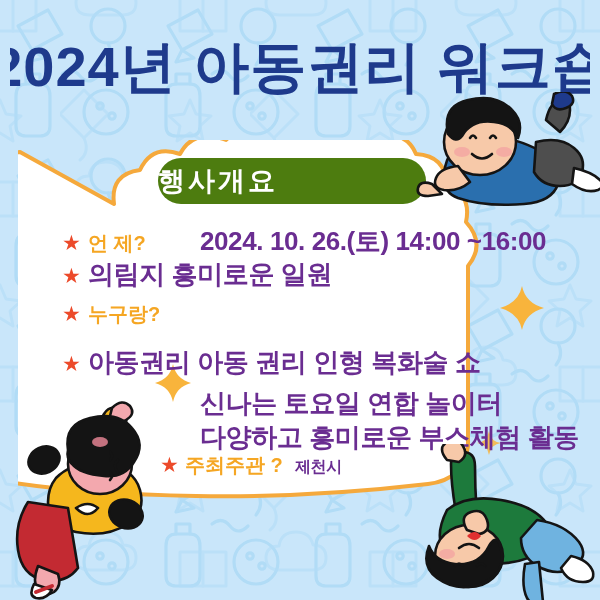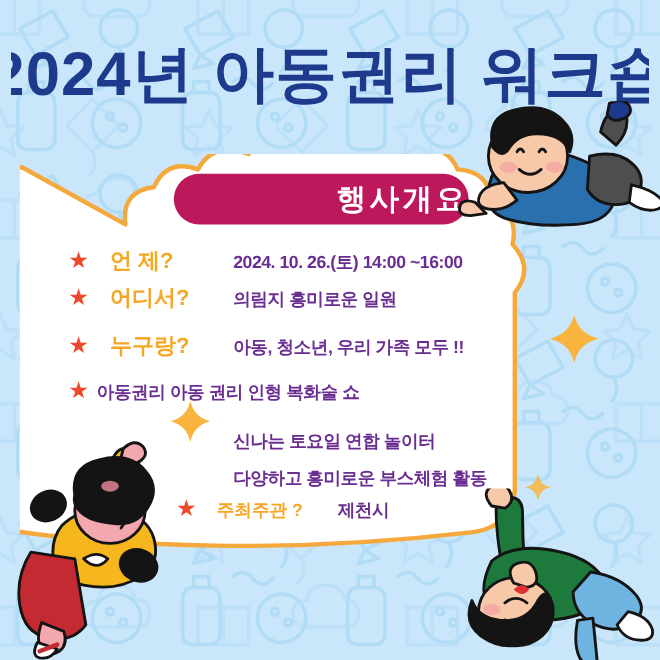--- a/index.html
+++ b/index.html
@@ -52,26 +52,26 @@
   }
   .cloud-svg { width: 100%; height: 100%; display: block; }
 
   
   .badge {
     position: absolute;
     left: 158px;
     top: 158px;
     width: 268px;
     height: 46px;
-    background: #be185d;
+    background: #4d7c0f;
     border-radius: 26px;
     z-index: 7;
     display: flex;
     align-items: center;
-    justify-content: flex-end;
+    justify-content: flex-start;
   }
   .badge-text {
     color: #ffffff;
     font-size: 27px;
     font-weight: bold;
     letter-spacing: 3px;
     line-height: 1;
     text-shadow: 0 1px 0 rgba(0,0,0,0.05);
   }
 
@@ -96,43 +96,42 @@
     width: 26px;
     flex: 0 0 26px;
     text-align: left;
   }
   .ilabel {
     color: #f5a623;
     font-size: 20px;
     font-weight: bold;
     flex: 0 0 112px;
     letter-spacing: 0px;
-    margin-left: 12px;
   }
   .ivalue {
     color: #6a2d91;
-    font-size: 16px;
+    font-size: 26px;
     font-weight: bold;
     letter-spacing: -0.4px;
   }
   .info-row.cont { height: 34px; }
   .info-row.cont .star { visibility: hidden; }
   .info-row.cont .ilabel { visibility: hidden; }
 
   .organizer-row {
     position: absolute;
     left: 160px;
     top: 452px;
     z-index: 8;
     display: flex;
     align-items: baseline;
     white-space: nowrap;
   }
   .organizer-row .star { width: 25px; flex: 0 0 25px; }
-  .organizer-row .ilabel { flex: 0 0 110px; font-size: 16px; }
+  .organizer-row .ilabel { flex: 0 0 110px; font-size: 20px; }
   .organizer-row .ivalue { font-size: 16px; }
 
   
   .sparkle { position: absolute; z-index: 7; }
 
   
   .char { position: absolute; z-index: 9; }
   .char-boy-top  { right: -4px; top: 92px;  width: 190px; height: 118px; }
   .char-girl     { left: 14px;  top: 398px; width: 185px; height: 202px; }
   .char-boy-bot  { right: 0px;  top: 444px; width: 205px; height: 158px; }
@@ -233,30 +232,28 @@
   <div class="info-block">
 
     <div class="info-row">
       <span class="star">★</span>
       <span class="ilabel">언  제?</span>
       <span class="ivalue">2024. 10. 26.(토) 14:00 ~16:00</span>
     </div>
 
     <div class="info-row">
       <span class="star">★</span>
-      <span class="ilabel">어디서?</span>
       <span class="ivalue">의림지 흥미로운 일원</span>
     </div>
 
     <div style="height:11px"></div>
 
     <div class="info-row">
       <span class="star">★</span>
       <span class="ilabel">누구랑?</span>
-      <span class="ivalue">아동, 청소년, 우리 가족 모두 !!</span>
     </div>
 
     <div style="height:11px"></div>
 
     <div class="info-row">
       <span class="star">★</span>
       <span class="ivalue">아동권리 아동 권리 인형 복화술 쇼</span>
     </div>
 
     <div style="height:8px"></div>

